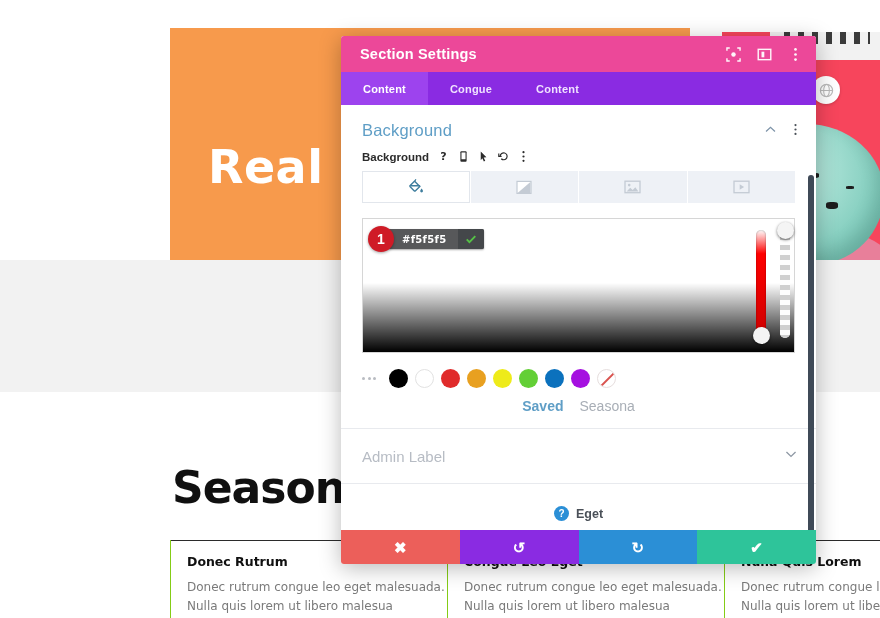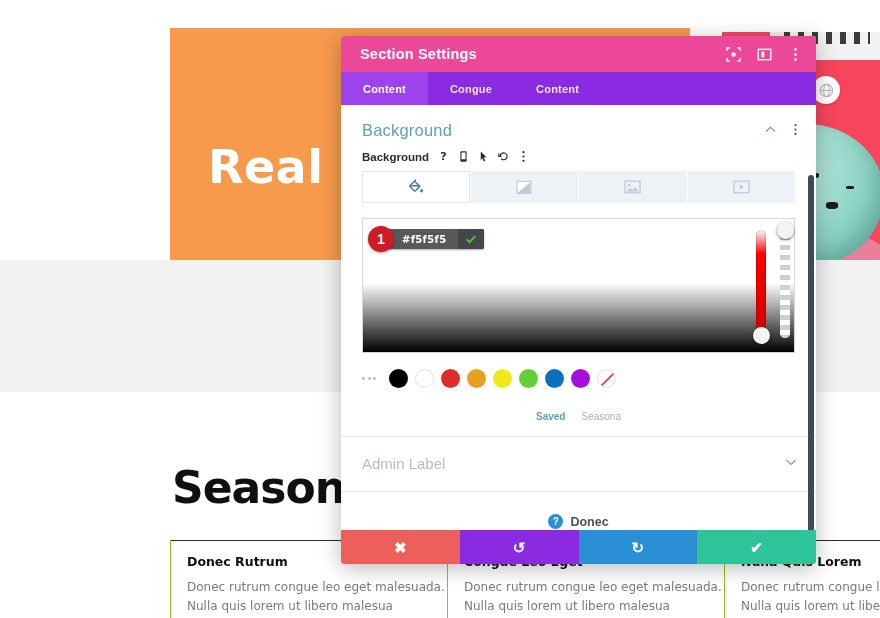--- a/index.html
+++ b/index.html
@@ -197,28 +197,28 @@
   .swatch.outline { border:1px solid #e2e2e2; }
   .swatch.none {
     border:1px solid #e6dede; background:#fff; position:relative; overflow:hidden;
   }
   .swatch.none:after{
     content:""; position:absolute; left:-3px; top:8px; width:26px; height:1.6px;
     background:#d9534f; transform:rotate(-45deg);
   }
 
   .saved-recent { display:flex; justify-content:center; gap:16px; padding:10px 0 0 0; }
-  .sr-tab { font-size:10px; cursor:pointer;margin-top:13px; }
+  .sr-tab { font-size:14px; cursor:pointer; }
   .sr-tab.active { color:#5f9ec6; font-weight:bold; }
   .sr-tab.inactive { color:#a8aeb6; }
 
   .divider { height:1px; background:#e8eaee; margin-top:14px; }
 
   .admin-label-row {
-    display:flex; padding:18px 18px 18px 21px; cursor:pointer;gap:44px;
+    display:flex; align-items:center; padding:18px 18px 18px 21px; cursor:pointer;gap:44px;
   }
   .admin-label-text { flex:1; font-size:15px; color:#b7bcc4; font-weight:400; }
 
   .help-row { display:flex; align-items:center; justify-content:center; gap:7px; padding:22px 0 0 0; }
   .help-circle {
     width:15px; height:15px; border-radius:50%; background:#2b8fd6; color:#fff;
     font-size:10px; font-weight:bold; display:flex; align-items:center; justify-content:center;
   }
   .help-text { font-size:12.5px; color:#4a5058; font-weight:bold; }
 
@@ -462,21 +462,21 @@
           <svg width="14" height="14" viewBox="0 0 16 16">
             <path d="M2.8 5.8L8 10.8l5.2-5" fill="none" stroke="#8e98a4" stroke-width="1.5"></path>
           </svg>
         </span>
       </div>
 
       <div class="divider" style="margin-top:0;"></div>
 
       <div class="help-row">
         <span class="help-circle">?</span>
-        <span class="help-text">Donec</span>
+        <span class="help-text">Eget</span>
       </div>
 
       <div class="modal-scrollbar"></div>
     </div>
 
     <div class="modal-footer">
       <div class="footer-btn fb-close">
         <span class="fb-glyph">✖</span>
       </div>
       <div class="footer-btn fb-undo">

